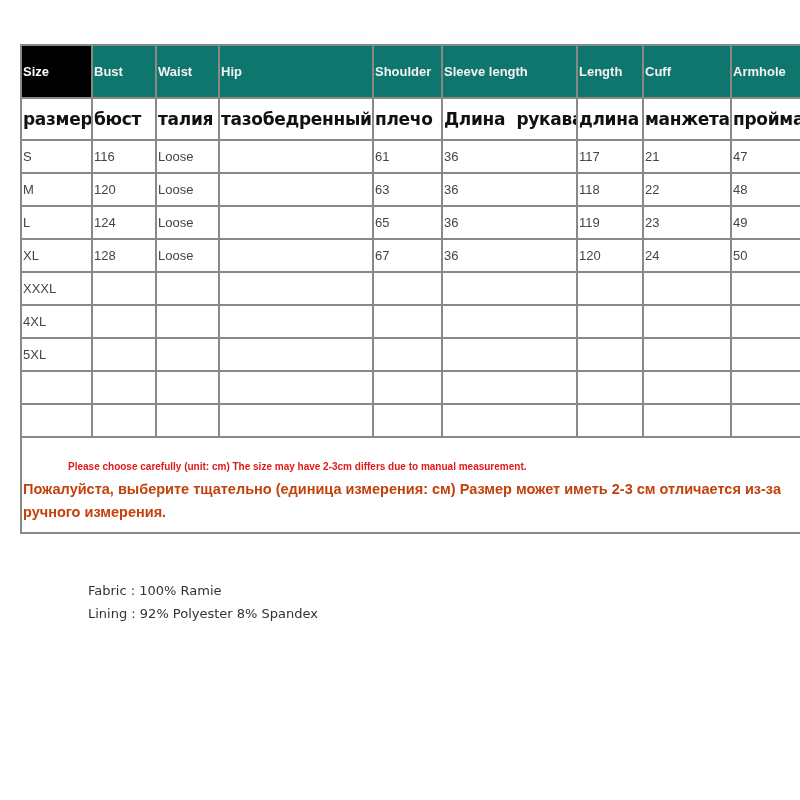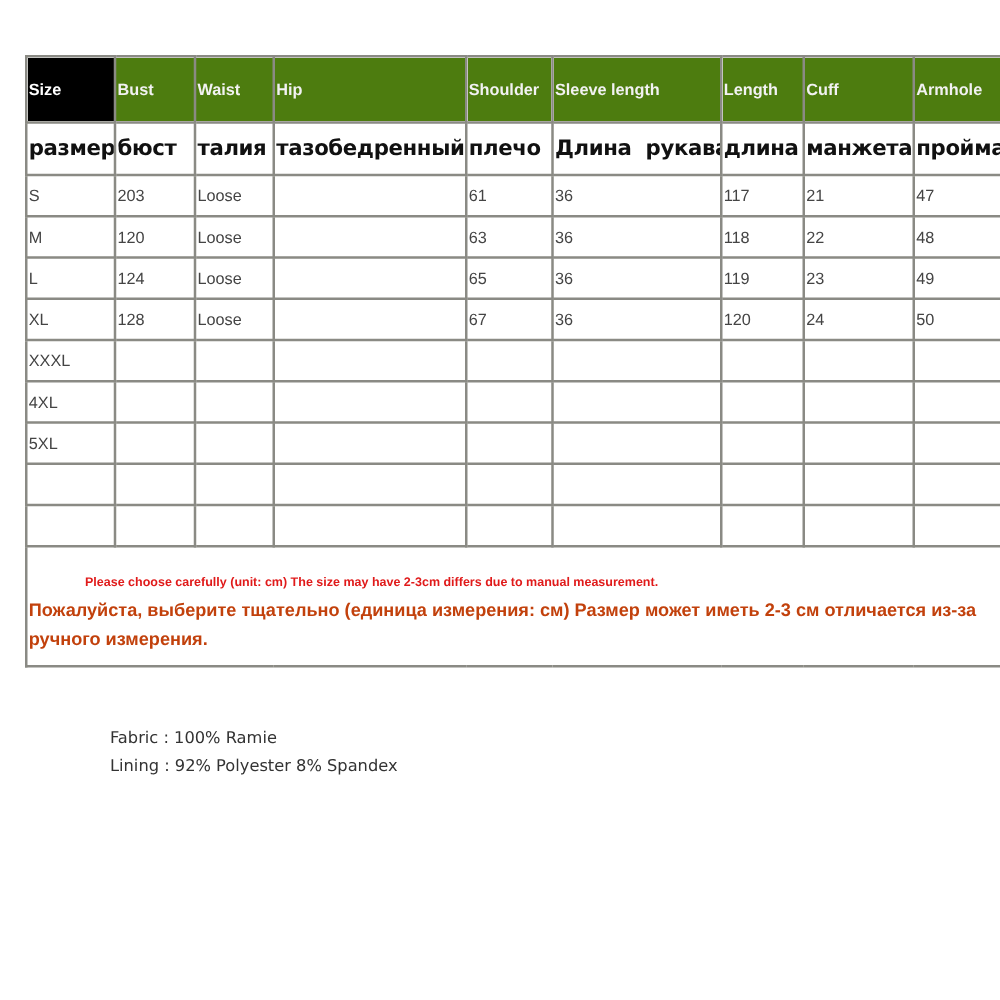--- a/index.html
+++ b/index.html
@@ -1,20 +1,20 @@
 <!DOCTYPE html>
 <html><head>
   <meta charset="utf-8">
   <style>
     html, body { margin:0; padding:0; background:#ffffff; }
     body { width:800px; height:800px; position:relative; overflow:hidden; font-family:"Liberation Sans", sans-serif; }
     .sheet { position:absolute; left:20px; top:44px; width:786px; }
     table.size-table { border-collapse:collapse; width:786px; table-layout:fixed; }
     table.size-table td { border:2px solid #8a8a84; padding:0 0 0 1px; vertical-align:middle; overflow:hidden; white-space:nowrap; }
-    tr.head td { height:51px; background:#4d7c0f; color:#f2f2f2; font-weight:bold; font-size:13px; }
+    tr.head td { height:51px; background:#0f766e; color:#f2f2f2; font-weight:bold; font-size:13px; }
     tr.head td.first { background:#000000; color:#ffffff; }
     tr.ru td { height:40px; font-family:"DejaVu Sans", sans-serif; font-weight:bold; font-size:17px; color:#111; letter-spacing:-0.3px; }
     tr.row td { height:31px; font-size:13px; color:#444; }
     td.note { height:94px; padding:0 !important; }
     .note-red { color:#e01a1a; font-weight:bold; font-size:10px; margin:14px 0 0 46px; }
     .note-ru { color:#c2410c; font-weight:bold; font-size:14.5px; margin:6px 0 0 1px; line-height:23px; white-space:normal; width:780px; }
     .fabric { position:absolute; left:88px; top:579px; font-family:"DejaVu Sans", sans-serif; font-size:13px; color:#333; line-height:23px; }
   </style>
 </head>
 <body>
@@ -50,21 +50,21 @@
         <td>талия</td>
         <td>тазобедренный</td>
         <td>плечо</td>
         <td style="white-space:pre">Длина  рукава</td>
         <td>длина</td>
         <td>манжета</td>
         <td>пройма</td>
       </tr>
       <tr class="row">
           <td>S</td>
-          <td>203</td>
+          <td>116</td>
           <td>Loose</td>
           <td></td>
           <td>61</td>
           <td>36</td>
           <td>117</td>
           <td>21</td>
           <td>47</td>
         </tr>
         <tr class="row">
           <td>M</td>

